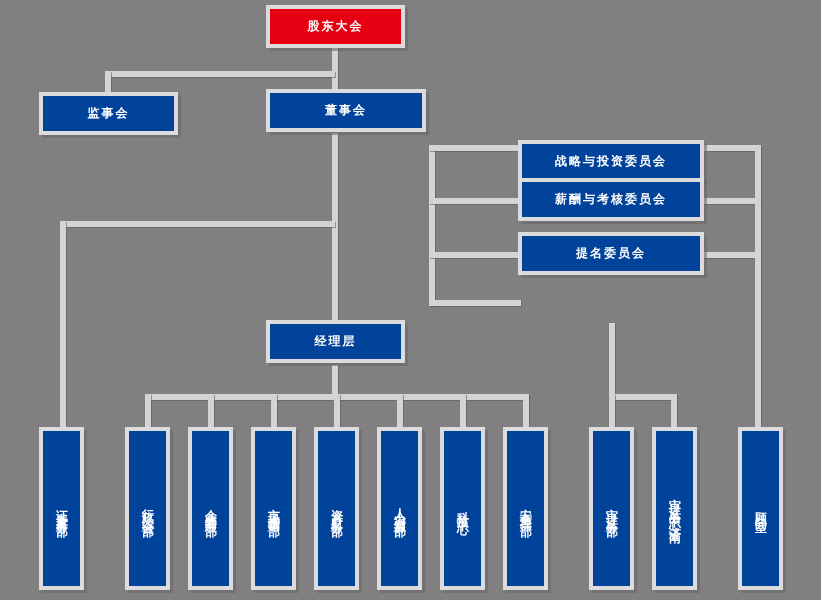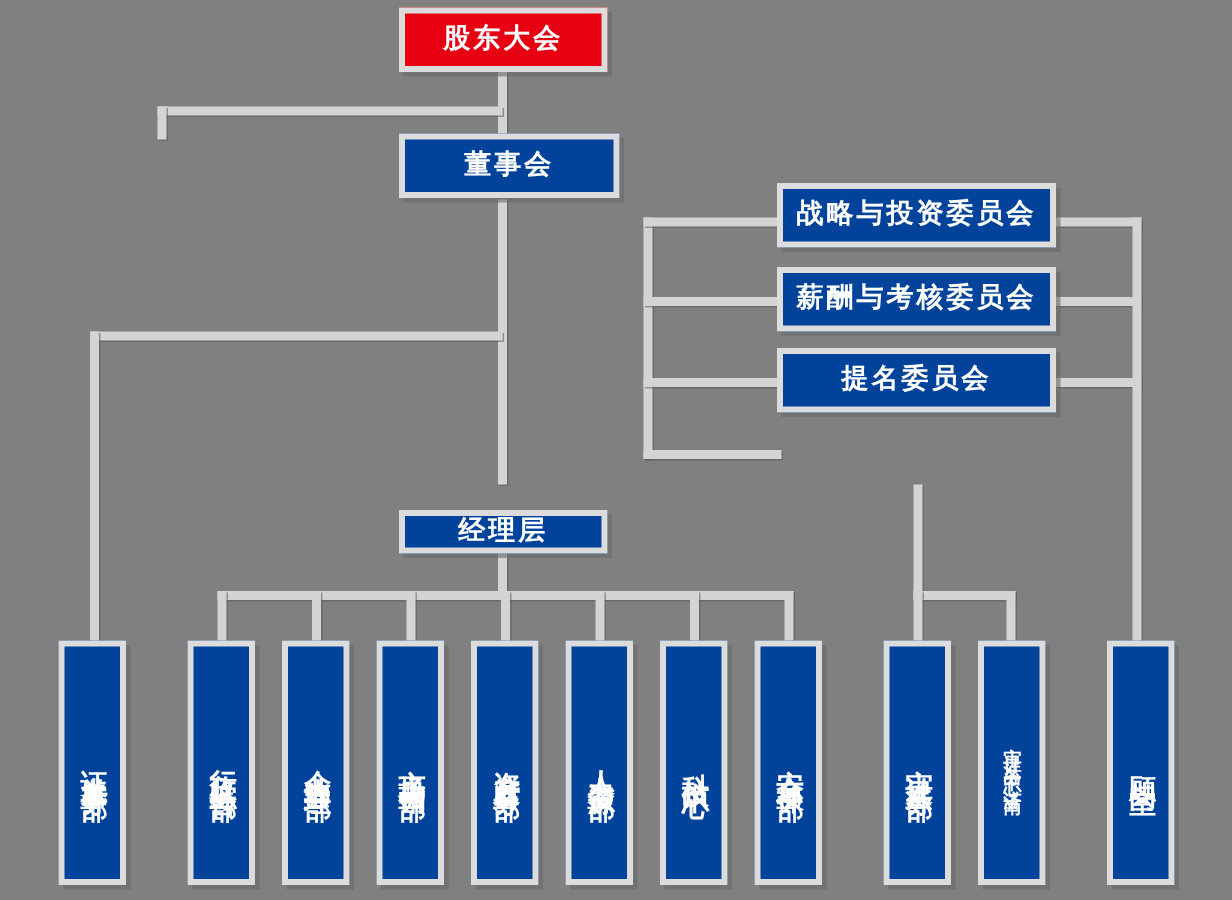--- a/index.html
+++ b/index.html
@@ -24,21 +24,21 @@
     border:4px solid #dcdcdc;
     box-sizing:border-box;
     box-shadow:3px 3px 0 rgba(105,105,105,.6);
     color:#ffffff;
     display:flex;
     align-items:center;
     justify-content:center;
     text-align:center;
     letter-spacing:2px;
     font-weight:bold;
-    font-size:18px;
+    font-size:12px;
     line-height:1.35;
     z-index:3;
   }
   .node.red{background:#e60012;}
   .node.vert{
     writing-mode:vertical-rl;
     text-orientation:upright;
     letter-spacing:4px;
     line-height:1.25;
     padding:6px 0;
@@ -82,30 +82,33 @@
   <div class="ln lnv" style="left:271px;top:394px;width:6px;height:37px;"></div>
   <div class="ln lnv" style="left:334px;top:394px;width:6px;height:37px;"></div>
   <div class="ln lnv" style="left:397px;top:394px;width:6px;height:37px;"></div>
   <div class="ln lnv" style="left:460px;top:394px;width:6px;height:37px;"></div>
   <div class="ln lnv" style="left:523px;top:394px;width:6px;height:37px;"></div>
 
   <div class="node red" style="left:266px;top:5px;width:139px;height:43px;">
     <span>股东大会</span>
   </div>
 
+  <div class="node" style="left:39px;top:92px;width:139px;height:43px;">
+    <span>监事会</span>
+  </div>
 
-  <div class="node" style="left:266px;top:89px;width:147px;height:43px;">
+  <div class="node" style="left:266px;top:89px;width:160px;height:43px;">
     <span>董事会</span>
   </div>
 
-  <div class="node" style="left:266px;top:340px;width:139px;height:29px;justify-content:center;">
+  <div class="node" style="left:266px;top:320px;width:139px;height:43px;justify-content:center;">
     <span>经理层</span>
   </div>
 
-  <div class="node" style="left:518px;top:122px;width:186px;height:43px;">
+  <div class="node" style="left:518px;top:140px;width:186px;height:43px;">
     <span>战略与投资委员会</span>
   </div>
   <div class="node" style="left:518px;top:178px;width:186px;height:43px;text-align:right;">
     <span>薪酬与考核委员会</span>
   </div>
   <div class="node" style="left:518px;top:232px;width:186px;height:43px;text-align:center;">
     <span>提名委员会</span>
   </div>
 
   <div class="node vert" style="left:39px;top:427px;width:45px;height:163px;">

